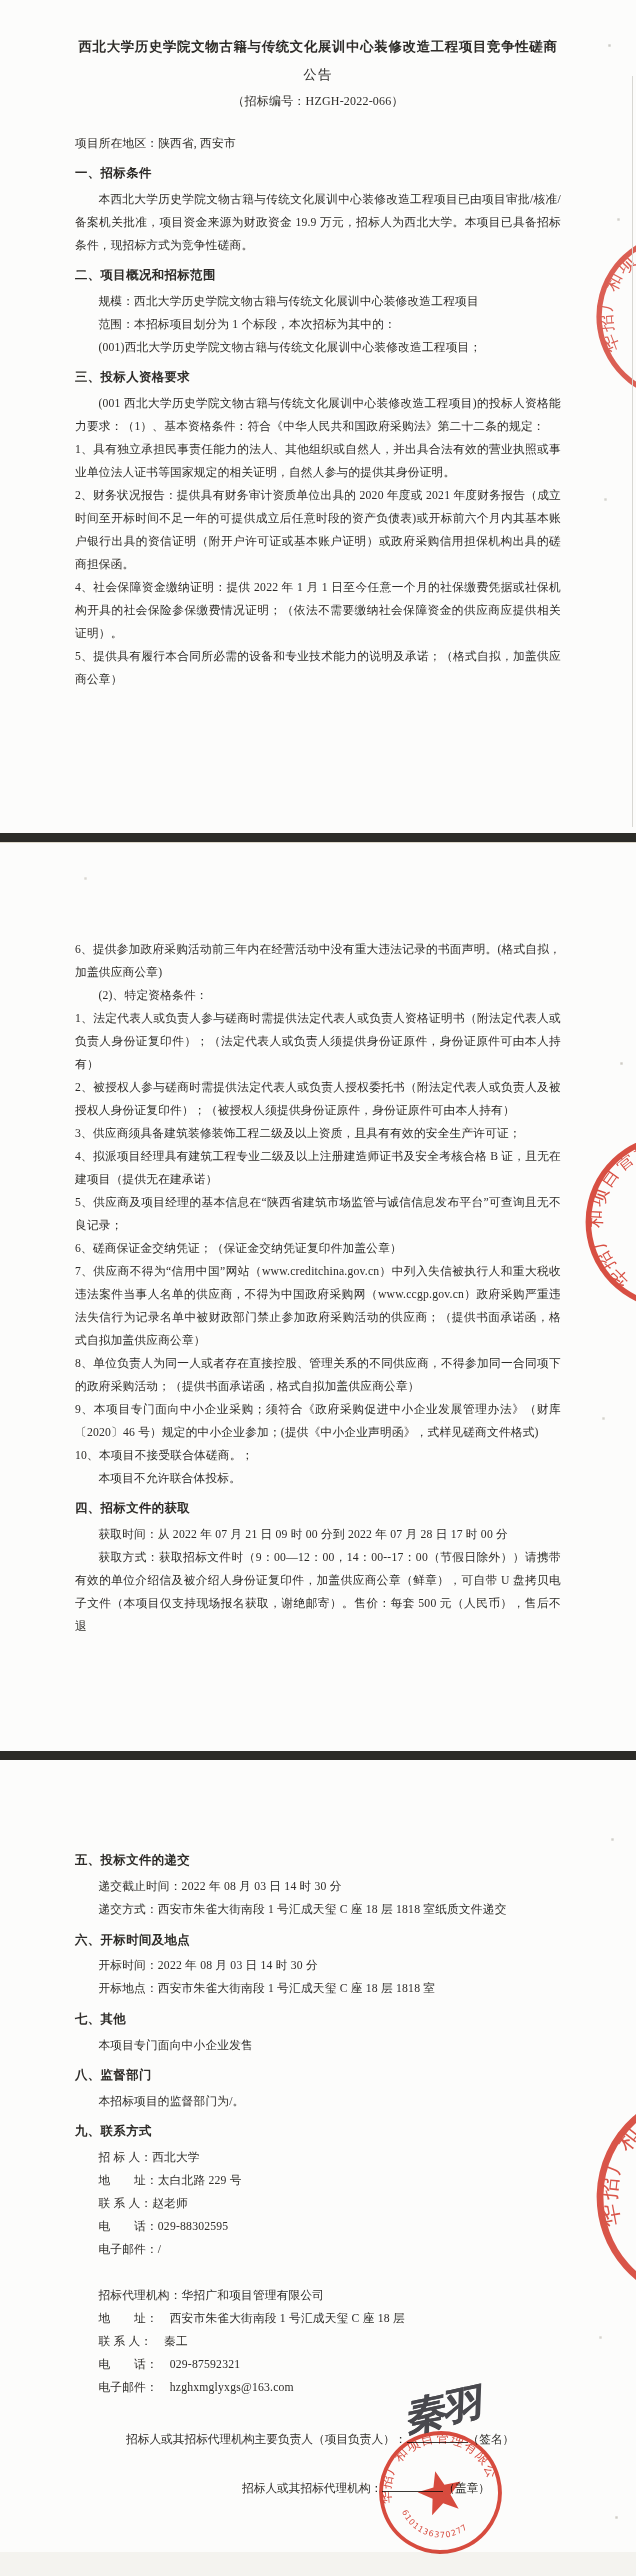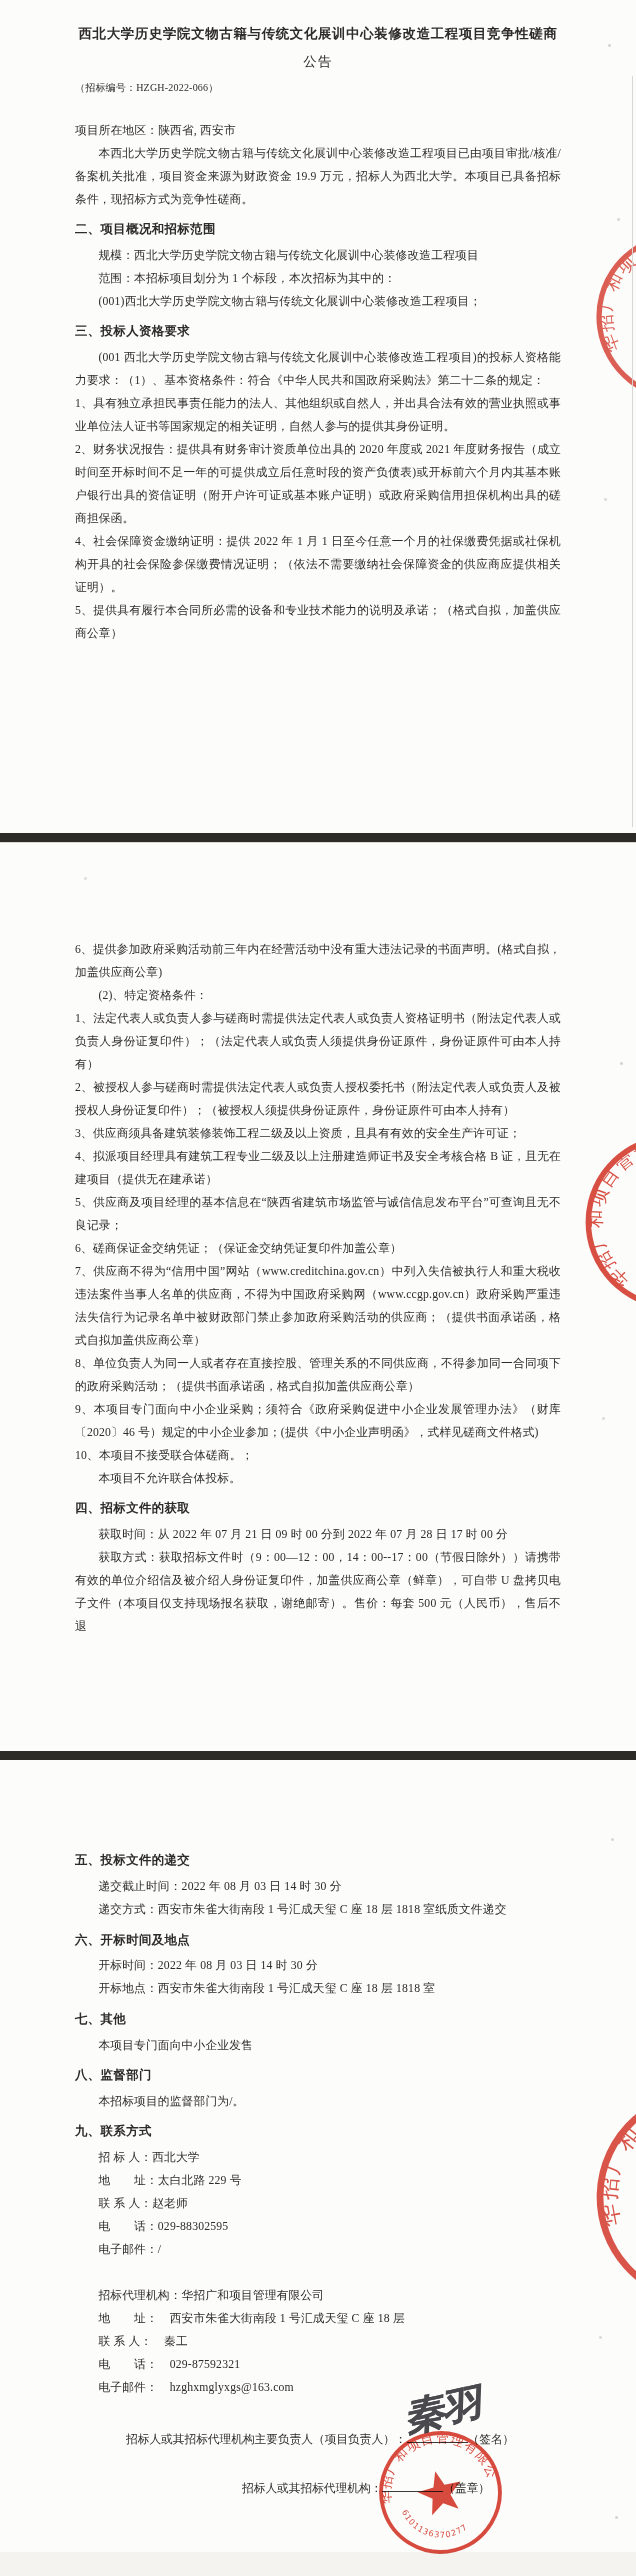--- a/index.html
+++ b/index.html
@@ -11,23 +11,23 @@
   }
   .page{position:absolute;left:0;width:636px;background:#fcfcfb;box-sizing:border-box}
   #page1{top:0;height:833px;padding:11.3px 75px 0 75px}
   #page2{top:843px;height:908px;padding:95px 75px 0 75px}
   #page3{top:1760px;height:792px;padding:82px 75px 0 75px}
   .separator{position:absolute;left:0;width:636px;height:9.2px;background:#2c2b27;border-bottom:2.1px solid #ddd8cb}
   #sep1{top:833px}
   #sep2{top:1751px}
 
   .blk{font-size:11.7px;line-height:23px;text-align:justify;letter-spacing:0.2px}
-  .title{font-size:13.4px;font-weight:bold;text-align:center;line-height:28px;margin-top:9px;letter-spacing:0.7px}
+  .title{font-size:13.4px;font-weight:bold;text-align:center;line-height:28px;margin-top:22px;letter-spacing:0.7px}
   .title2{font-size:13.4px;font-weight:normal;text-align:center;line-height:28px;letter-spacing:1.4px}
-  .tender{font-size:10px;text-align:left;line-height:24px}
+  .tender{font-size:12px;text-align:center;line-height:24px}
   .meta{margin-top:18.4px}
   .h{font-size:12.4px;font-weight:bold;margin:6.4px 0 2.8px;text-align:left;letter-spacing:0.4px;line-height:24px}
   .pi{text-indent:2em}
   .gap{height:22.6px}
 
   .sig-line{position:absolute;font-size:11.7px;white-space:nowrap;color:#2e2c29}
   #sigline1{left:126px;top:2432px}
   #sigline2{left:242px;top:2481px}
   .uline{display:inline-block;width:61px;height:10px;border-bottom:1.1px solid #3c3b38;vertical-align:baseline}
 
@@ -68,20 +68,21 @@
       <polygon fill="#d6382a" points="100,66 108.8,89.9 134.2,90.9 114.3,106.6 121.2,131.1 100,117 78.8,131.1 85.7,106.6 65.8,90.9 91.2,89.9"></polygon>
     </g>
   </defs>
 </svg>
 
 <div class="page" id="page1">
     <div class="blk title">西北大学历史学院文物古籍与传统文化展训中心装修改造工程项目竞争性磋商</div>
     <div class="blk title2">公告</div>
     <div class="blk tender">（招标编号：HZGH-2022-066）</div>
     <div class="blk meta">项目所在地区：陕西省, 西安市</div>
+    <div class="blk h">一、招标条件</div>
     <div class="blk pi">本西北大学历史学院文物古籍与传统文化展训中心装修改造工程项目已由项目审批/核准/备案机关批准，项目资金来源为财政资金 19.9 万元，招标人为西北大学。本项目已具备招标条件，现招标方式为竞争性磋商。</div>
     <div class="blk h">二、项目概况和招标范围</div>
     <div class="blk pi">规模：西北大学历史学院文物古籍与传统文化展训中心装修改造工程项目</div>
     <div class="blk pi">范围：本招标项目划分为 1 个标段，本次招标为其中的：</div>
     <div class="blk pi">(001)西北大学历史学院文物古籍与传统文化展训中心装修改造工程项目；</div>
     <div class="blk h">三、投标人资格要求</div>
     <div class="blk pi">(001 西北大学历史学院文物古籍与传统文化展训中心装修改造工程项目)的投标人资格能力要求：（1）、基本资格条件：符合《中华人民共和国政府采购法》第二十二条的规定：</div>
     <div class="blk p">1、具有独立承担民事责任能力的法人、其他组织或自然人，并出具合法有效的营业执照或事业单位法人证书等国家规定的相关证明，自然人参与的提供其身份证明。</div>
     <div class="blk p">2、财务状况报告：提供具有财务审计资质单位出具的 2020 年度或 2021 年度财务报告（成立时间至开标时间不足一年的可提供成立后任意时段的资产负债表)或开标前六个月内其基本账户银行出具的资信证明（附开户许可证或基本账户证明）或政府采购信用担保机构出具的磋商担保函。</div>
     <div class="blk p">4、社会保障资金缴纳证明：提供 2022 年 1 月 1 日至今任意一个月的社保缴费凭据或社保机构开具的社会保险参保缴费情况证明；（依法不需要缴纳社会保障资金的供应商应提供相关证明）。</div>

